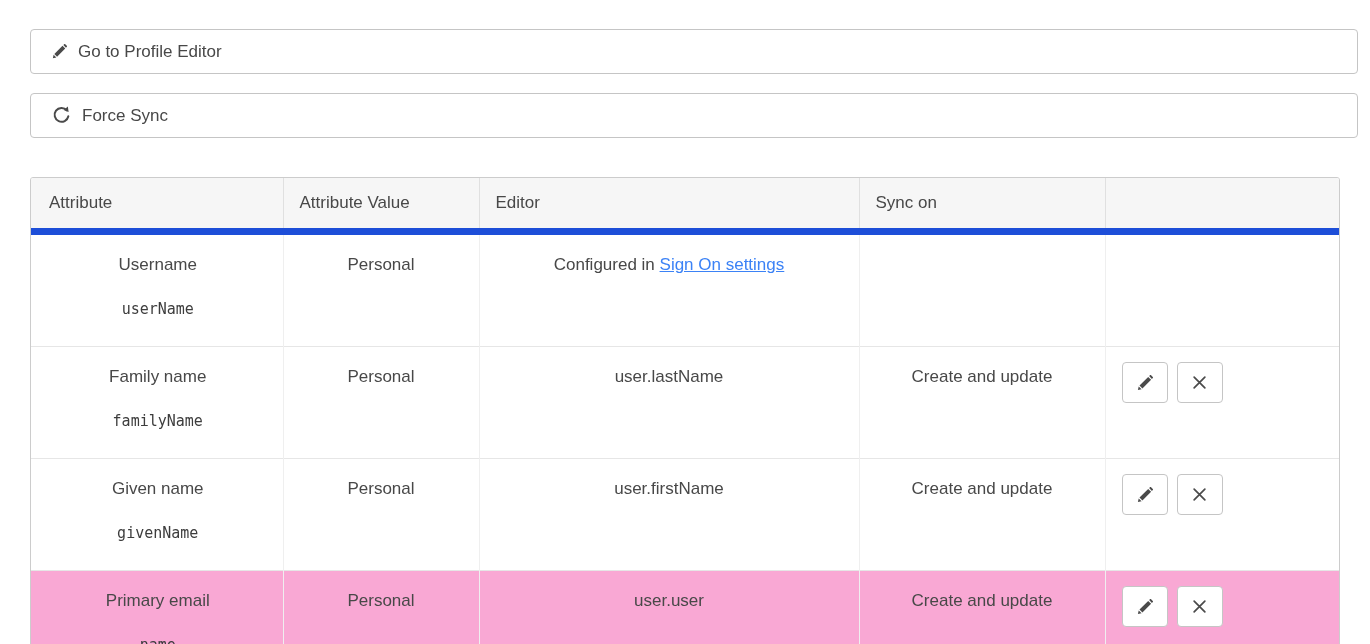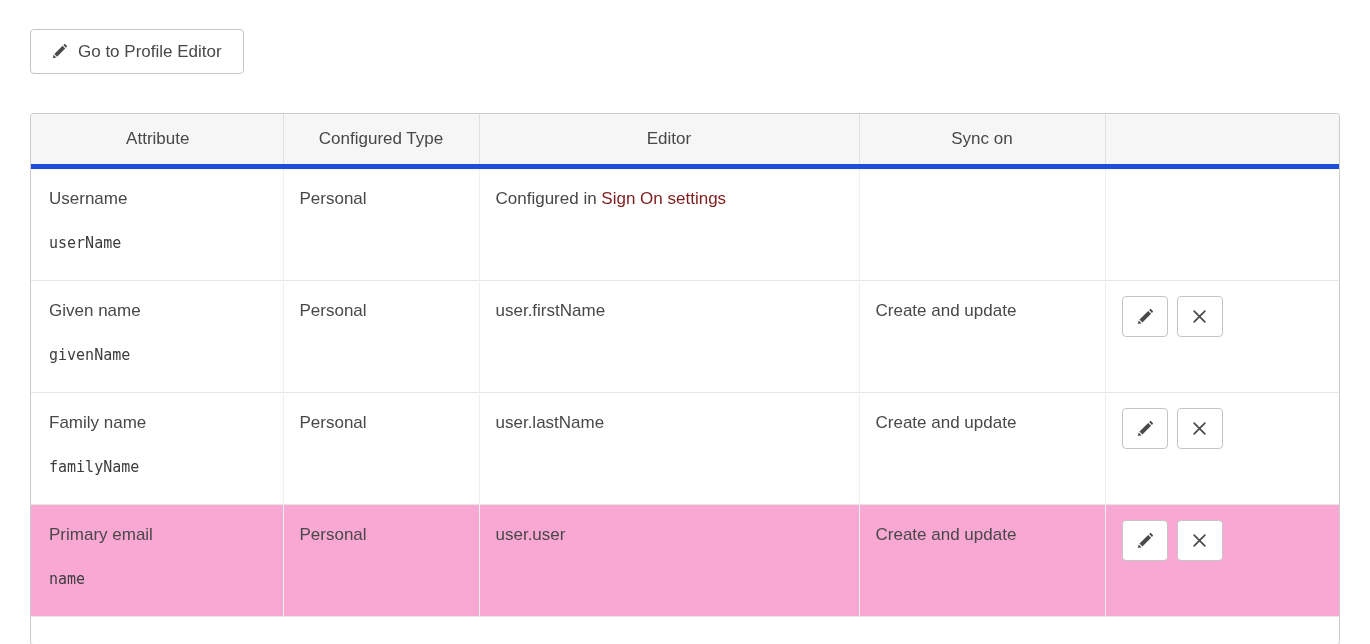--- a/index.html
+++ b/index.html
@@ -11,20 +11,21 @@
     font-family: "Liberation Sans", sans-serif;
     color: #484848;
     overflow: hidden;
   }
 
   
   .toolbar {
     margin: 29px 12px 0 30px;
     display: flex;
     gap: 19px;
+    flex-direction: column;
   }
   .btn {
     display: inline-flex;
     align-items: center;
     gap: 11px;
     height: 45px;
     padding: 0 21px;
     background: #ffffff;
     border: 1px solid #c5c5c5;
     border-radius: 4px;
@@ -45,36 +46,37 @@
     height: 532px;
   }
   table {
     width: 100%;
     border-collapse: collapse;
     table-layout: fixed;
     font-size: 17px;
   }
   th {
     background: #f6f6f6;
-    text-align: center;
+    text-align: left;
     font-weight: 400;
     color: #484848;
     padding: 15px 16px;
-    border-bottom: 5px solid #1d4ed8;
+    border-bottom: 7px solid #1d4ed8;
     border-right: 1px solid #e0e0e0;
     font-size: 17px;
   }
   th:last-child { border-right: none; }
   th.col-attr, td.col-attr { padding-left: 18px; }
 
   td {
     vertical-align: top;
     padding: 20px 16px 28px 16px;
     border-top: 1px solid #e6e6e6;
     border-right: 1px solid #efefef;
+    text-align: center;
   }
   td:last-child { border-right: none; }
   tbody tr:first-child td { border-top: none; }
   tr.highlighted td { background: #f9a8d4; }
 
   .attr-label { font-size: 17px; color: #484848; }
   .attr-name {
     margin-top: 25px;
     font-family: "DejaVu Sans Mono", monospace;
     font-size: 15px;
@@ -113,90 +115,99 @@
   <div class="toolbar">
     <button class="btn">
       <span>
         <svg viewBox="0 0 16 16" width="15" height="15" aria-hidden="true">
           <path fill="#4a4a4a" d="M0.9 15.1 L1.7 11.4 L4.6 14.3 Z M2.5 10.6 L11.2 1.9 L14.1 4.8 L5.4 13.5 Z M12.1 1.0 L13.0 0.2 C13.3 -0.1 13.8 -0.1 14.1 0.2 L15.8 1.9 C16.1 2.2 16.1 2.7 15.8 3.0 L14.9 3.9 Z"></path>
         </svg>
       </span>
       <span>Go to Profile Editor</span>
     </button>
 
+    <button class="btn">
+      <span>
+        <svg viewBox="0 0 20 20" width="19" height="19" aria-hidden="true">
+          <path d="M15.6 4.6 A 7.3 7.3 0 1 0 17.2 10.8" fill="none" stroke="#4a4a4a" stroke-width="2.1" stroke-linecap="round"></path>
+          <path d="M16.7 0.6 L17.5 6.4 L12.3 4.2 Z" fill="#4a4a4a"></path>
+        </svg>
+      </span>
+      <span>Force Sync</span>
+    </button>
   </div>
 
   <div class="table-wrap">
     <table>
       <colgroup>
         <col style="width:252px">
         <col style="width:196px">
         <col style="width:380px">
         <col style="width:246px">
         <col style="width:236px">
       </colgroup>
       <thead>
         <tr>
           <th class="col-attr">Attribute</th>
-          <th>Configured Type</th>
+          <th>Attribute Value</th>
           <th>Editor</th>
           <th>Sync on</th>
           <th></th>
         </tr>
       </thead>
       <tbody>
 
   <tr>
     <td class="col-attr">
       <div class="attr-label">Username</div>
       <div class="attr-name">userName</div>
     </td>
     <td>Personal</td>
-    <td>Configured in <a class="value-link" href="#" style="color: #7f1d1d;">Sign On settings</a></td>
+    <td>Configured in <a class="value-link" href="#" style="color: #3b82f6; text-decoration: underline;">Sign On settings</a></td>
     <td></td>
     <td class="col-actions">
       
+    </td>
+  </tr>
+
+  <tr>
+    <td class="col-attr">
+      <div class="attr-label">Family name</div>
+      <div class="attr-name">familyName</div>
+    </td>
+    <td>Personal</td>
+    <td>user.lastName</td>
+    <td>Create and update</td>
+    <td class="col-actions">
+      <div class="actions">
+        <button class="icon-btn">
+          <span>
+            <svg viewBox="0 0 16 16" width="16" height="16" aria-hidden="true">
+              <path fill="#4a4a4a" d="M0.9 15.1 L1.7 11.4 L4.6 14.3 Z M2.5 10.6 L11.2 1.9 L14.1 4.8 L5.4 13.5 Z M12.1 1.0 L13.0 0.2 C13.3 -0.1 13.8 -0.1 14.1 0.2 L15.8 1.9 C16.1 2.2 16.1 2.7 15.8 3.0 L14.9 3.9 Z"></path>
+            </svg>
+          </span>
+        </button>
+        <button class="icon-btn">
+          <span>
+            <svg viewBox="0 0 14 14" width="15" height="15" aria-hidden="true">
+              <path d="M2 2 L12 12 M12 2 L2 12" stroke="#4a4a4a" stroke-width="1.6" stroke-linecap="round" fill="none"></path>
+            </svg>
+          </span>
+        </button>
+      </div>
     </td>
   </tr>
 
   <tr>
     <td class="col-attr">
       <div class="attr-label">Given name</div>
       <div class="attr-name">givenName</div>
     </td>
     <td>Personal</td>
     <td>user.firstName</td>
-    <td>Create and update</td>
-    <td class="col-actions">
-      <div class="actions">
-        <button class="icon-btn">
-          <span>
-            <svg viewBox="0 0 16 16" width="16" height="16" aria-hidden="true">
-              <path fill="#4a4a4a" d="M0.9 15.1 L1.7 11.4 L4.6 14.3 Z M2.5 10.6 L11.2 1.9 L14.1 4.8 L5.4 13.5 Z M12.1 1.0 L13.0 0.2 C13.3 -0.1 13.8 -0.1 14.1 0.2 L15.8 1.9 C16.1 2.2 16.1 2.7 15.8 3.0 L14.9 3.9 Z"></path>
-            </svg>
-          </span>
-        </button>
-        <button class="icon-btn">
-          <span>
-            <svg viewBox="0 0 14 14" width="15" height="15" aria-hidden="true">
-              <path d="M2 2 L12 12 M12 2 L2 12" stroke="#4a4a4a" stroke-width="1.6" stroke-linecap="round" fill="none"></path>
-            </svg>
-          </span>
-        </button>
-      </div>
-    </td>
-  </tr>
-
-  <tr>
-    <td class="col-attr">
-      <div class="attr-label">Family name</div>
-      <div class="attr-name">familyName</div>
-    </td>
-    <td>Personal</td>
-    <td>user.lastName</td>
     <td>Create and update</td>
     <td class="col-actions">
       <div class="actions">
         <button class="icon-btn">
           <span>
             <svg viewBox="0 0 16 16" width="16" height="16" aria-hidden="true">
               <path fill="#4a4a4a" d="M0.9 15.1 L1.7 11.4 L4.6 14.3 Z M2.5 10.6 L11.2 1.9 L14.1 4.8 L5.4 13.5 Z M12.1 1.0 L13.0 0.2 C13.3 -0.1 13.8 -0.1 14.1 0.2 L15.8 1.9 C16.1 2.2 16.1 2.7 15.8 3.0 L14.9 3.9 Z"></path>
             </svg>
           </span>
         </button>

